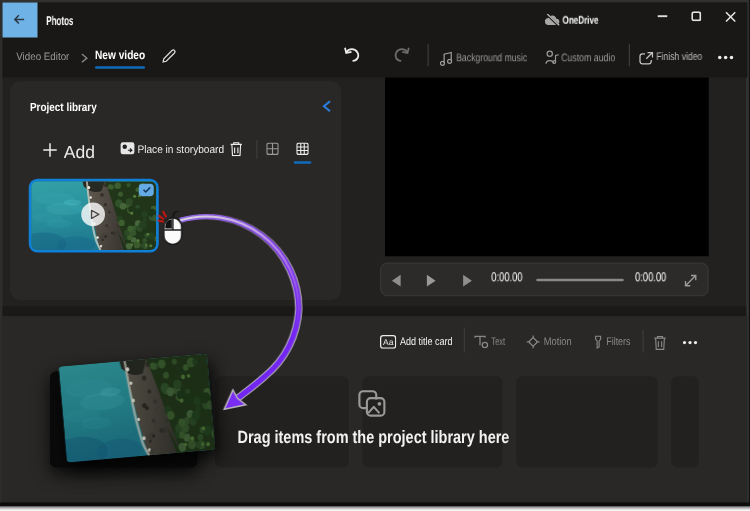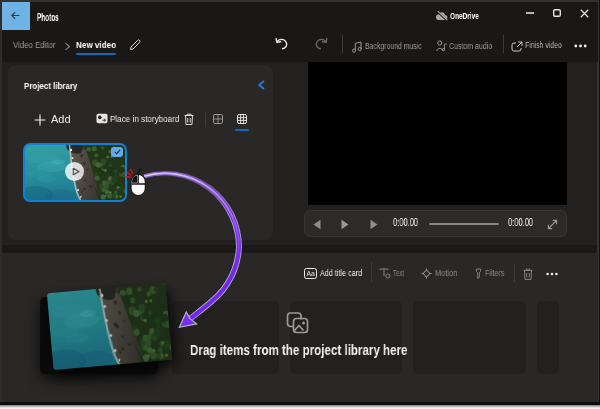--- a/index.html
+++ b/index.html
@@ -90,21 +90,21 @@
     <circle cx="11.2" cy="2" r="1.4" fill="#ececec"></circle>
   </svg>
 <div class="panel"></div>
 <div class="lbl" style="left:24.4px;top:81px;font-size:9.3px;font-weight:bold;color:#fff;transform:scaleX(0.854)">Project library</div>
 <svg class="icon" style="left:256.5px;top:79.5px" width="8" height="10" viewBox="0 0 8 10">
     <path d="M7 1 L2.2 5 L7 9" stroke="#2a7cd4" stroke-width="1.8" fill="none"></path>
   </svg>
 <svg class="icon" style="left:34px;top:113.5px" width="12" height="12" viewBox="0 0 12 12">
     <path d="M6 0.6 V11.4 M0.6 6 H11.4" stroke="#ececec" stroke-width="1.2"></path>
   </svg>
-<div class="lbl" style="left:51px;top:113px;font-size:11px;color:#ececec">Add</div>
+<div class="lbl" style="left:51px;top:113px;font-size:14px;color:#ececec">Add</div>
 <svg class="icon" style="left:95.7px;top:113.2px" width="12" height="11" viewBox="0 0 12 11">
     <rect x="0.5" y="0.7" width="11" height="9.6" rx="1.8" fill="#e6e6e6"></rect>
     <circle cx="3.8" cy="4.4" r="1.8" fill="#222"></circle>
     <path d="M6.3 7.2 h3 M7.9 5.8 l1.6 1.4 l-1.6 1.4" stroke="#222" stroke-width="0.9" fill="none"></path>
   </svg>
 <div class="lbl" style="left:109.7px;top:114.2px;font-size:8.8px;color:#ececec;transform:scaleX(0.92)">Place in storyboard</div>
 <svg class="icon" style="left:184px;top:113px" width="10" height="12" viewBox="0 0 10 12">
     <path d="M0.5 2.5 h9 M3 2.5 V1.2 h4 v1.3 M1.5 2.5 l0.5 9 h6 l0.5 -9 M3.7 5 v4.5 M6.3 5 v4.5" stroke="#ececec" stroke-width="0.9" fill="none"></path>
   </svg>
 <div class="mdiv" style="left:204.5px;top:112px;height:15px"></div>

